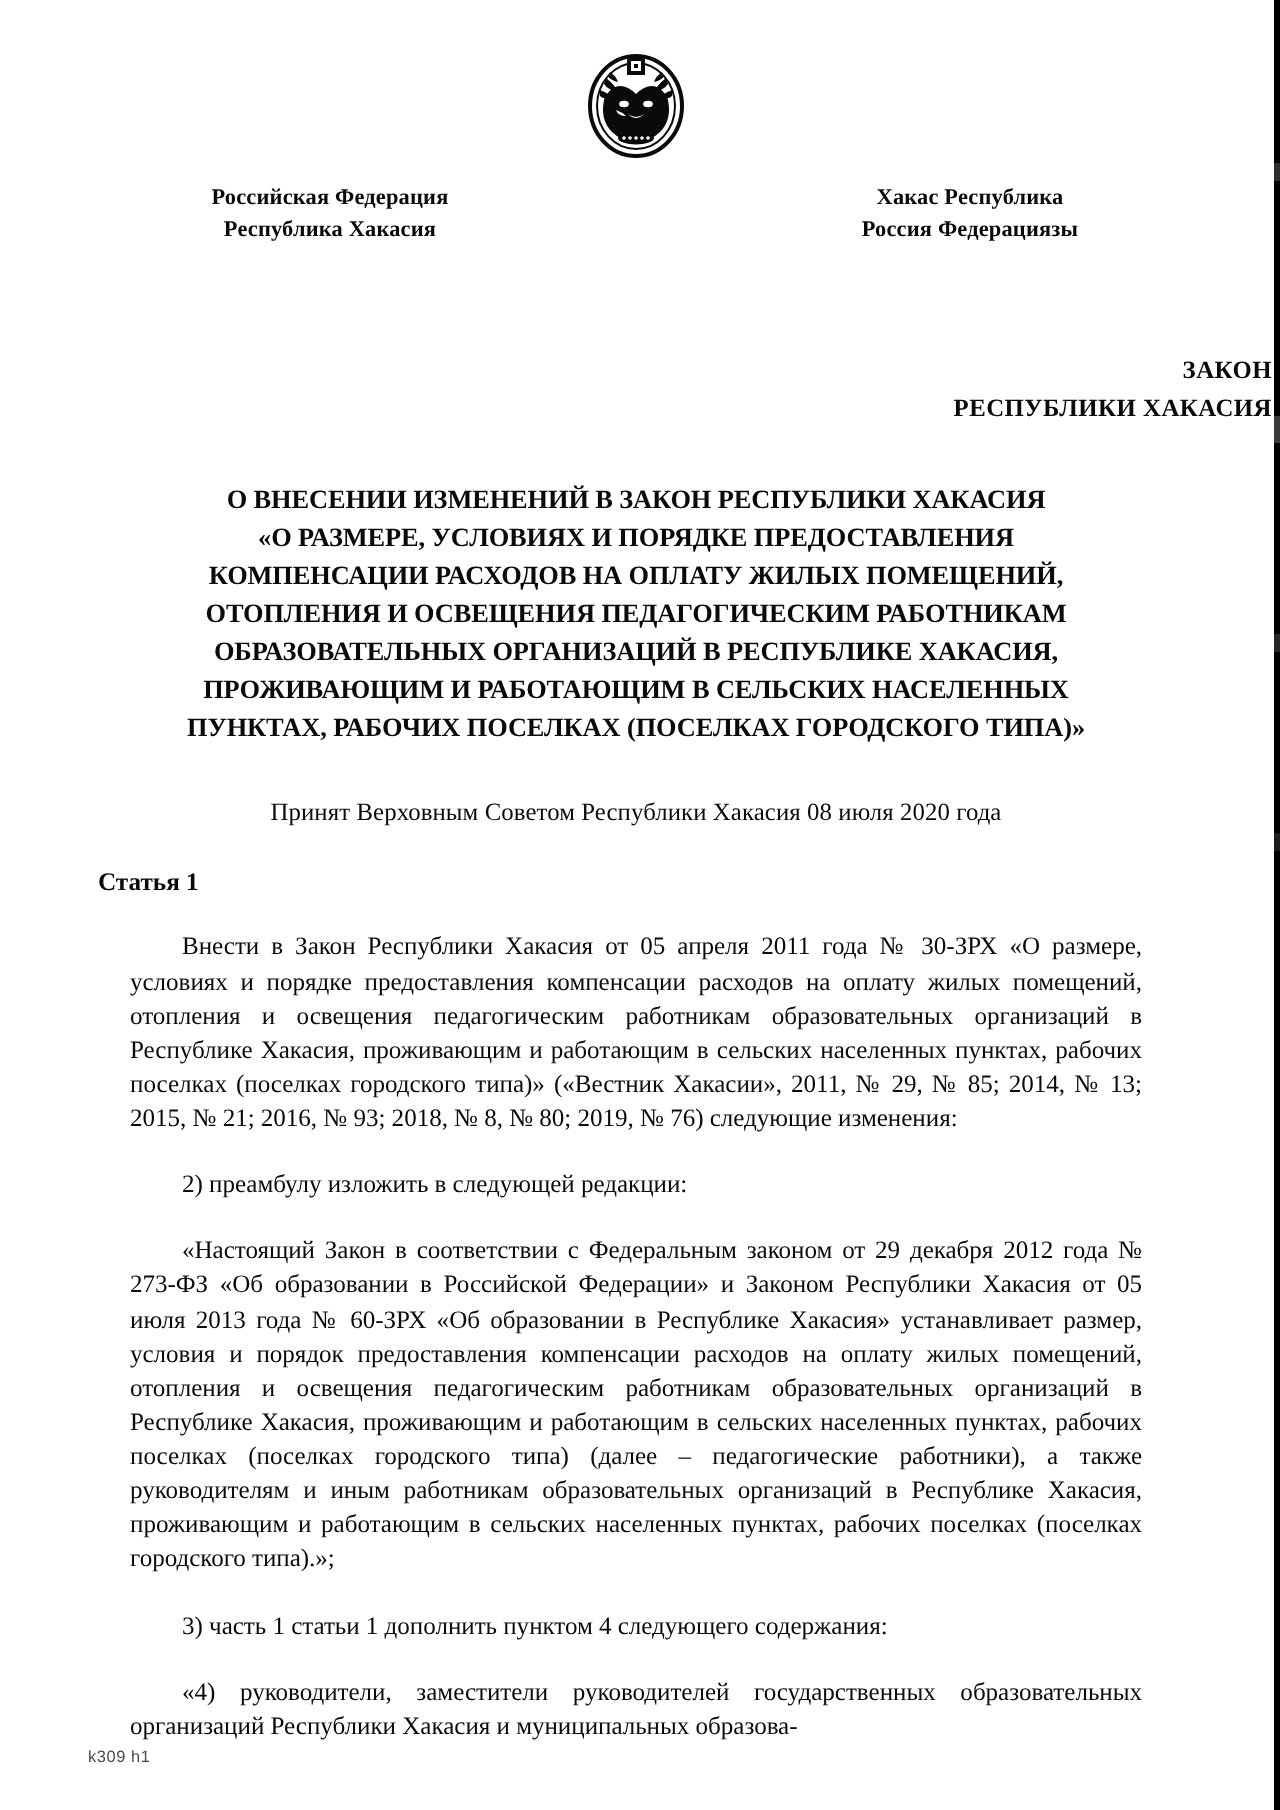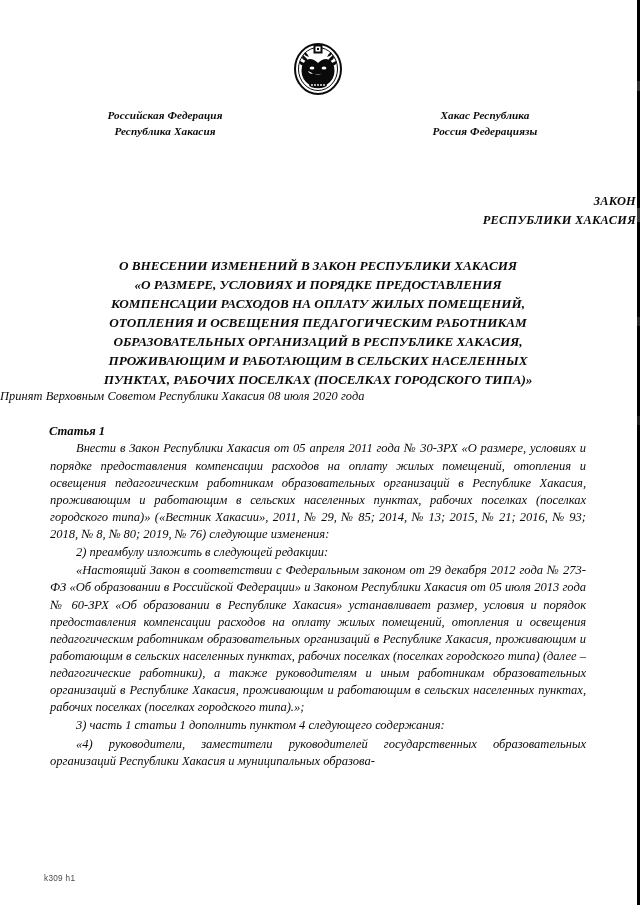--- a/index.html
+++ b/index.html
@@ -33,26 +33,25 @@
       #3a3a3a 23%, #3a3a3a 24.5%,
       #000 24.5%, #000 35%,
       #262626 35%, #262626 36%,
       #000 36%, #000 46%,
       #1c1c1c 46%, #1c1c1c 47%,
       #000 47%, #000 100%);
   }
   #sheet {
     position: absolute;
     left: 0;
-    top: 16px;
+    top: 0;
     width: 636px;
     height: 726px;
     padding: 0;
     box-sizing: border-box;
-    font-style: italic;
   }
 
   
   .emblem-wrap {
     text-align: center;
     padding-top: 22px;
     height: 58px;
   }
   .emblem {
     display: inline-block;
@@ -91,35 +90,37 @@
     font-weight: bold;
     font-size: 13.2px;
     line-height: 1.45;
     letter-spacing: -0.05px;
     margin: 26px auto 0;
     width: 544px;
   }
   .act-title .tline { white-space: nowrap; }
 
   .adopted {
+    text-align: center;
     font-size: 12.4px;
+    margin-top: 26px;
     letter-spacing: 0.05px;
   }
 
   
   .body-block {
     margin: 20px auto 0;
     width: 538px;
   }
   .article-head {
     font-weight: bold;
     font-size: 12.6px;
   }
   p.para {
-    margin: 1px;
+    margin: 16px;
     font-size: 12.55px;
     line-height: 1.365;
     text-align: justify;
     text-indent: 26px;
     letter-spacing: -0.02px;
     -webkit-hyphens: none;
     hyphens: none;
   }
   p.para b { font-weight: bold; }
 

